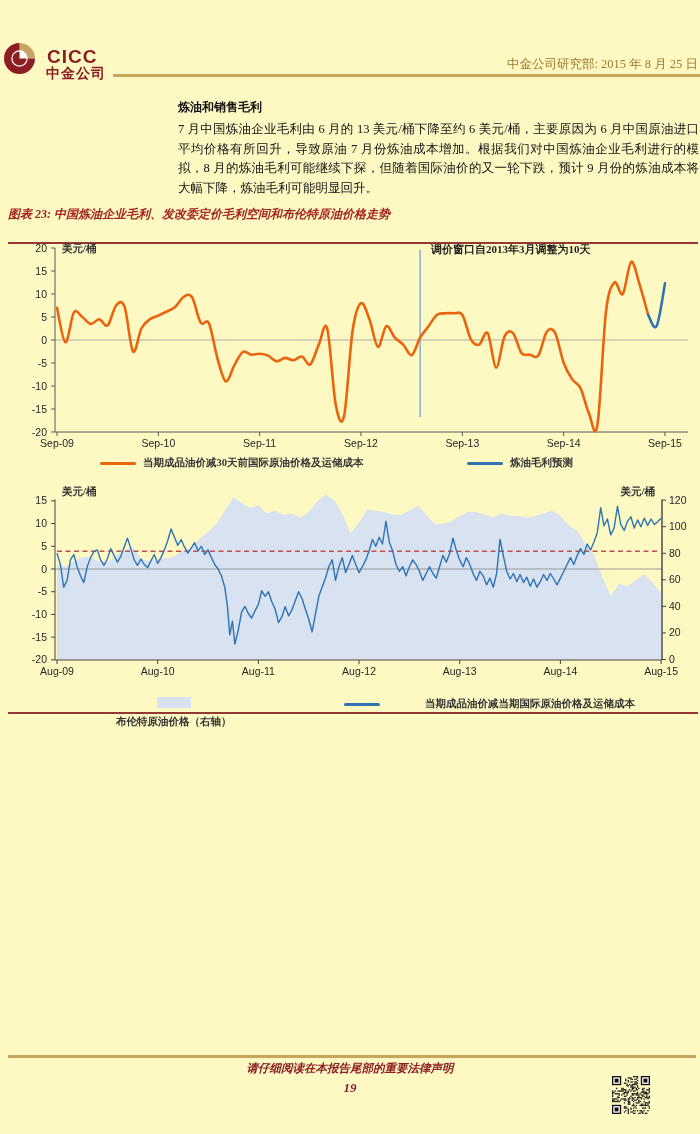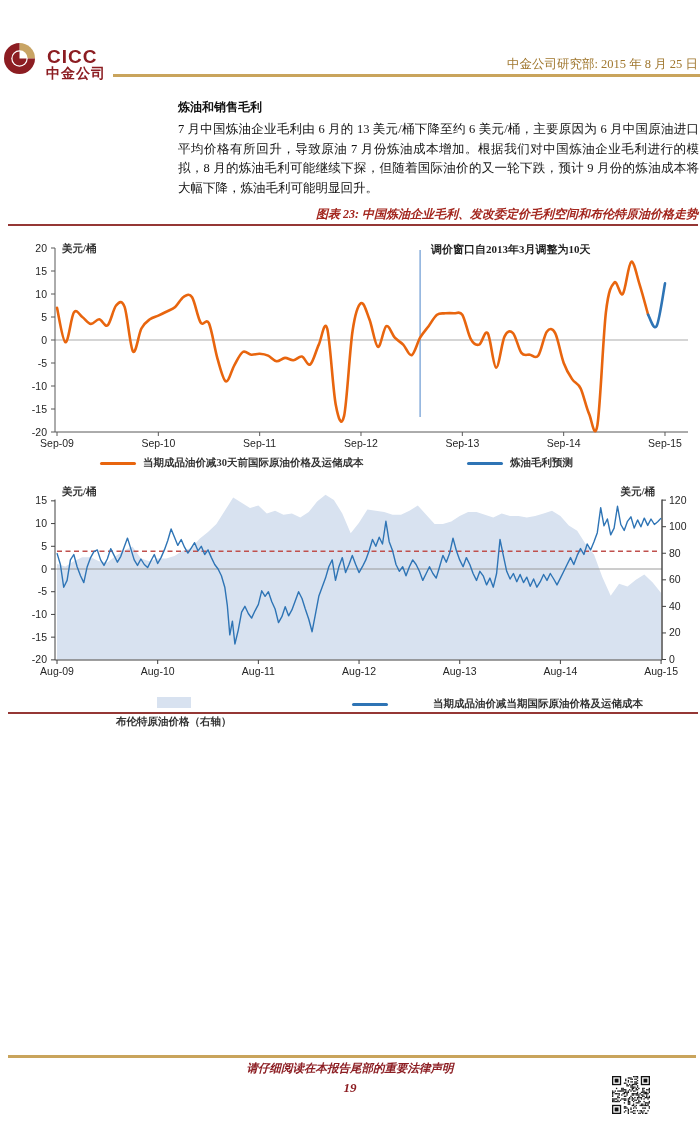--- a/index.html
+++ b/index.html
@@ -1,47 +1,47 @@
 <!DOCTYPE html>
 <html><head>
 <meta charset="utf-8">
 <style>
   html,body{margin:0;padding:0;background:#888;}
-  #page{position:relative;width:700px;height:1134px;background:#ffffff;overflow:hidden;
+  #page{position:relative;width:700px;height:1134px;background:#fef9c3;overflow:hidden;
         font-family:"Liberation Sans",sans-serif;}
   .abs{position:absolute;}
   .serif{font-family:"Liberation Serif",serif;}
   
   #logo-cicc{left:47px;top:46px;font-size:19px;font-weight:bold;color:#8C1D22;letter-spacing:1px;}
   #logo-cn{left:46px;top:65px;font-size:14px;font-weight:bold;color:#8C1D22;letter-spacing:1px;}
   #hdr-right{right:2px;top:56px;font-size:12.5px;font-weight:normal;color:#A0772E;
              font-family:"Liberation Serif",serif;}
   #hdr-rule{left:113px;top:74px;width:587px;height:3px;background:#C9A45C;}
   
   #sec-title{left:178px;top:99px;font-size:12px;font-weight:bold;color:#111;}
   #body-par{left:178px;top:120px;width:521px;font-size:12.5px;line-height:19.5px;
             color:#111;text-align:justify;}
   
   #fig-cap{left:8px;top:206px;width:690px;font-size:12px;font-weight:bold;font-style:italic;
-           color:#A3261E;border-bottom:2px solid #953735;padding-bottom:1px;text-align:right;}
+           color:#A3261E;border-bottom:2px solid #953735;padding-bottom:19px;}
   
   .unit{font-size:10.5px;font-weight:bold;color:#333;}
   #c1-unit{left:62px;top:242px;}
   #c1-ann{left:431px;top:242px;font-size:11px;font-weight:bold;color:#1f1f1f;}
   #c2-unit-l{left:62px;top:485px;}
   #c2-unit-r{left:595px;top:485px;width:60px;text-align:right;}
   
   .litem{display:flex;align-items:center;gap:7px;}
   .ltext{font-size:10.5px;font-weight:bold;color:#333;}
   .lline{width:36px;height:3px;border-radius:2px;}
   .lbox{width:34px;height:11px;}
   #legend1a{left:100px;top:456px;}
   #legend1b{left:467px;top:456px;}
   #legend2a{left:116px;top:697px;flex-direction:column;}
-  #legend2b{left:352px;top:697px;gap:45px;}
+  #legend2b{left:344px;top:697px;gap:45px;}
   
   #src-rule{left:8px;top:712px;width:690px;height:2px;background:#953735;}
   #src-text{left:8px;top:718px;font-size:10.5px;font-weight:bold;font-style:italic;color:#A3261E;}
   
   #ftr-rule{left:8px;top:1055px;width:688px;height:3px;background:#C9A45C;}
   #ftr-disc{left:0;top:1061px;width:700px;text-align:center;font-size:11.5px;font-weight:bold;
             font-style:italic;color:#8C1D22;}
   #ftr-page{left:0;top:1080px;width:700px;text-align:center;font-size:13px;font-weight:bold;
             font-style:italic;color:#8C1D22;}
   #qr{left:612px;top:1076px;}

